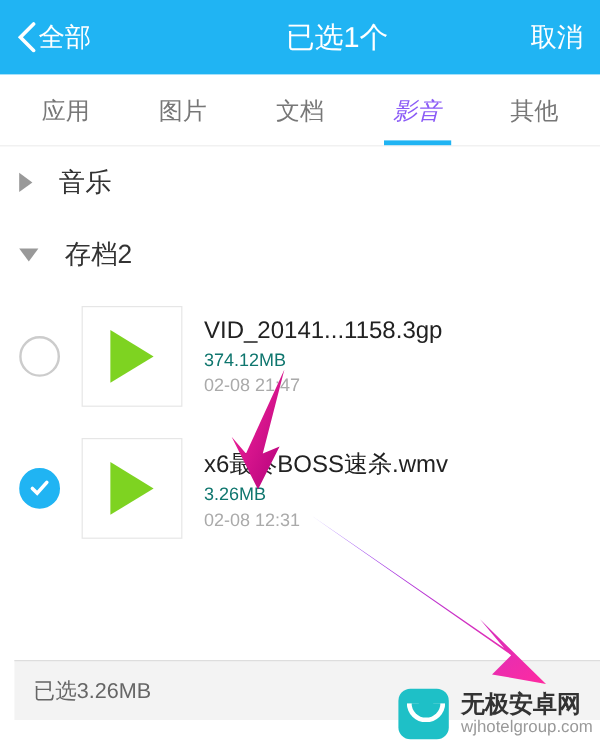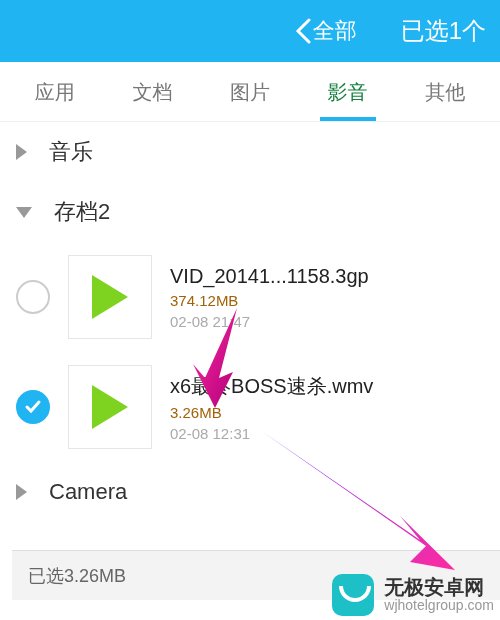--- a/index.html
+++ b/index.html
@@ -1,44 +1,44 @@
 <!DOCTYPE html>
 <html><head>
 <meta charset="utf-8">
 <style>
 * { margin: 0; padding: 0; box-sizing: border-box; font-family: -apple-system, "Helvetica Neue", Arial, sans-serif; }
 html, body { width: 500px; height: 620px; overflow: hidden; background: #fff; }
 .root { width: 500px; height: 620px; position: relative; background: #fff; }
 
-.header { height: 62px; background: #20b4f3; color: #fff; display: flex; align-items: center; justify-content: flex-end; padding: 0 14px; }
+.header { height: 62px; background: #20b4f3; color: #fff; display: flex; align-items: center; justify-content: space-between; padding: 0 14px; }
 .header-left { display: flex; align-items: center; gap: 2px; font-size: 22px; }
 .header-center { font-size: 24px; font-weight: 400; margin-left: 44px; }
 .header-right { font-size: 22px; }
 
 .tabs { height: 60px; display: flex; align-items: center; justify-content: space-around; border-bottom: 1px solid #eee; padding: 0 6px; }
 .tab { font-size: 20px; color: #777; padding: 16px 6px 14px; position: relative; }
-.tab.active { color: #15803d; }
+.tab.active { color: #8b5cf6; font-style: italic; }
 .tab.active::after { content: ""; position: absolute; left: -2px; right: -2px; bottom: -1px; height: 4px; background: #20b4f3; }
 
 .section { display: flex; align-items: center; height: 60px; padding: 0 16px; gap: 22px; }
 .section .tri { width: 0; height: 0; }
 .tri-right { border-top: 8px solid transparent; border-bottom: 8px solid transparent; border-left: 11px solid #999; }
 .tri-down { border-left: 8px solid transparent; border-right: 8px solid transparent; border-top: 11px solid #999; }
 .section .label { font-size: 22px; color: #333; }
 
 .file-row { display: flex; align-items: center; height: 110px; padding: 0 16px; gap: 18px; }
 .chk { width: 34px; height: 34px; border-radius: 50%; border: 2px solid #ccc; flex: 0 0 34px; display: flex; align-items: center; justify-content: center; }
 .chk.checked { border-color: #20b4f3; background: #20b4f3; }
 .chk.checked svg { display: block; }
 .chk svg { display: none; }
 .thumb { width: 84px; height: 84px; background: #fff; border: 1px solid #e6e6e6; display: flex; align-items: center; justify-content: center; flex: 0 0 84px; }
 .play { width: 0; height: 0; border-top: 22px solid transparent; border-bottom: 22px solid transparent; border-left: 36px solid #7ed321; }
 .meta { display: flex; flex-direction: column; gap: 4px; }
 .fname { font-size: 20px; color: #222; }
-.fsize { font-size: 15px; color: #a16207; }
+.fsize { font-size: 15px; color: #0f766e; }
 .fdate { font-size: 15px; color: #aaa; }
 
 .bottom-bar { position: absolute; left: 12px; right: 0; bottom: 20px; height: 50px; background: #f3f3f3; border-top: 1px solid #ddd; display: flex; align-items: center; padding: 0 16px; font-size: 18px; color: #666; }
 
 .watermark { position: absolute; right: 6px; bottom: 4px; display: flex; align-items: center; gap: 10px; z-index: 50; }
 .wm-logo { width: 42px; height: 42px; background: #1ec0c7; border-radius: 10px; position: relative; }
 .wm-logo::before { content: ""; position: absolute; left: 7px; top: 12px; width: 24px; height: 12px; border: 4px solid #fff; border-top: none; border-radius: 0 0 16px 16px; }
 .wm-text { display: flex; flex-direction: column; line-height: 1.1; }
 .wm-title { font-size: 20px; color: #333; font-weight: 600; }
 .wm-sub { font-size: 14px; color: #999; }
@@ -50,26 +50,27 @@
 <div class="root">
 
 <div class="header">
   <div class="header-left">
     <svg width="16" height="26" viewBox="0 0 16 26">
           <path d="M14 2 L3 13 L14 24" stroke="#fff" stroke-width="3" fill="none" stroke-linecap="round"></path>
         </svg>
     <span>全部</span>
   </div>
   <div class="header-center">已选1个</div>
+  <div class="header-right">取消</div>
 </div>
 
 <div class="tabs">
   <div class="tab">应用</div>
+  <div class="tab">图片</div>
   <div class="tab">文档</div>
-  <div class="tab">图片</div>
   <div class="tab active">影音</div>
   <div class="tab">其他</div>
 </div>
 
 <div class="section">
   <div class="tri tri-right"></div>
   <div class="label">音乐</div>
 </div>
 
 <div class="section">
@@ -100,24 +101,20 @@
   <div class="thumb">
     <div class="play"></div>
   </div>
   <div class="meta">
     <div class="fname">x6最终BOSS速杀.wmv</div>
     <div class="fsize">3.26MB</div>
     <div class="fdate">02-08 12:31</div>
   </div>
 </div>
 
-<div class="section">
-  <div class="tri tri-right"></div>
-  <div class="label">Camera</div>
-</div>
 
 <div class="bottom-bar">
   <span>已选3.26MB</span>
 </div>
 
 <svg class="arrow" style="left:175px; top:300px;" width="100" height="110" viewBox="0 0 100 110">
   <defs>
         <linearGradient id="g1" x1="0" y1="0" x2="1" y2="1">
           <stop offset="0" stop-color="#ff2aa0"></stop>
           <stop offset="1" stop-color="#b0007a"></stop>

